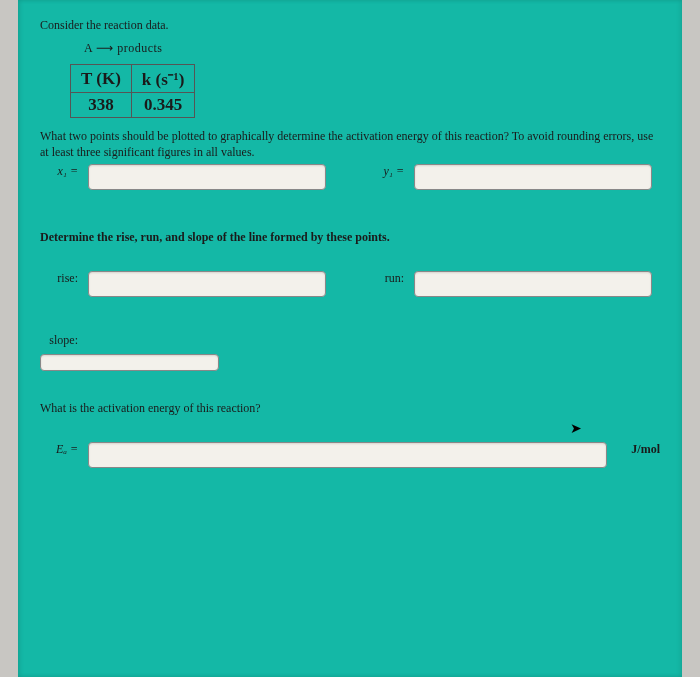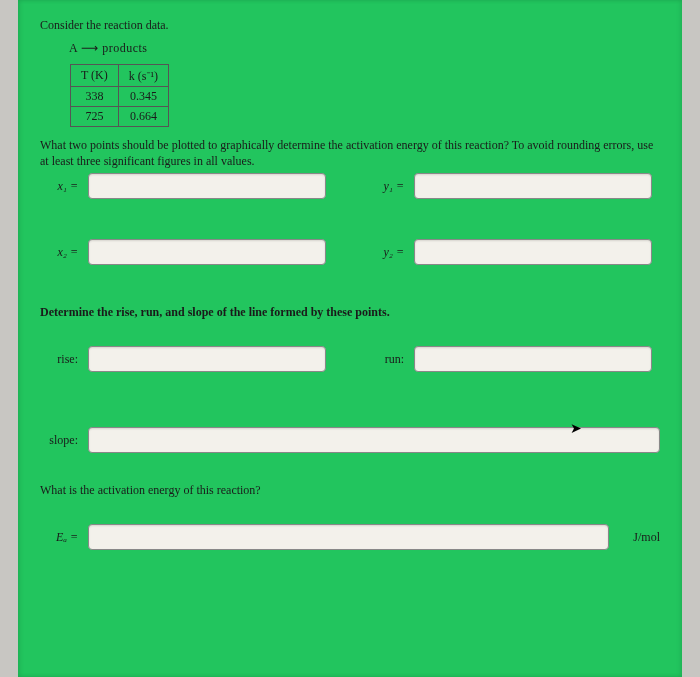--- a/index.html
+++ b/index.html
@@ -6,68 +6,68 @@
   body {
     width: 700px;
     height: 677px;
     background: #c8c6c2;
     font-family: Georgia, 'Times New Roman', serif;
     color: #1a1a1a;
     font-size: 12px;
     overflow: hidden;
   }
   .page {
-    background: #22c55e;
+    background: #14b8a6;
     margin: 0 18px;
     padding: 18px 22px;
     min-height: 677px;
     box-shadow: inset 2px 0 4px rgba(0,0,0,0.1), inset -2px 0 4px rgba(0,0,0,0.08);
   }
   .intro { margin-bottom: 8px; }
-  .reaction { margin: 6px 0 8px 29px; letter-spacing: 0.5px; }
+  .reaction { margin: 6px 0 8px 44px; letter-spacing: 0.5px; }
   .data-table {
     border-collapse: collapse;
     margin: 4px 0 10px 30px;
   }
   .data-table td, .data-table th {
     border: 1px solid #555;
     padding: 2px 10px;
     text-align: center;
-    font-weight: normal;
-    font-size: 12px;
+    font-weight: bold;
+    font-size: 17px;
   }
   .question { margin: 6px 0 4px 0; line-height: 1.35; }
   .row {
     display: flex;
-    align-items: center;
+    align-items: flex-start;
     margin-bottom: 40px;
     gap: 6px;
   }
   .label {
     width: 42px;
     text-align: right;
     padding-right: 4px;
     font-style: italic;
   }
   .input-box {
     height: 26px;
     border: 1px solid #888;
     border-radius: 4px;
     background: #f3f1eb;
     box-shadow: inset 0 1px 2px rgba(0,0,0,0.12);
   }
   .input-short { width: 238px; }
   .gap-mid { width: 28px; }
   .determine { margin: 2px 0 26px 0; font-weight: bold; }
-  .row-rise { margin-bottom: 55px; }
+  .row-rise { margin-bottom: 36px; }
   .input-slope { flex: 1; }
-  .row-slope { margin-bottom: 30px; }
+  .row-slope { margin-bottom: 30px; flex-direction: column; }
   .act-q { margin: 0 0 26px 0; }
   .row-ea { margin-bottom: 0; }
-  .unit { margin-left: 18px; }
+  .unit { margin-left: 18px; font-weight: bold; }
   .cursor {
     position: absolute;
     left: 570px; top: 420px;
     font-size: 14px;
     color: #000;
     pointer-events: none;
   }
 </style>
 </head>
 <body>
@@ -81,44 +81,33 @@
   <table class="data-table">
     <tbody>
         <tr>
       <th>T (K)</th>
       <th>k (s⁻¹)</th>
     </tr>
     <tr>
       <td>338</td>
       <td>0.345</td>
     </tr>
-    <tr>
-      <td>725</td>
-      <td>0.664</td>
-    </tr>
   </tbody>
     </table>
 
   <p class="question">What two points should be plotted to graphically determine the activation energy of this reaction? To avoid rounding errors, use at least three significant figures in all values.</p>
 
   <div class="row">
     <span class="label">x₁ =</span>
     <input class="input-box input-short" value="" style="">
     <span class="gap-mid"></span>
     <span class="label">y₁ =</span>
     <input class="input-box input-short" value="" style="">
   </div>
 
-  <div class="row">
-    <span class="label">x₂ =</span>
-    <input class="input-box input-short" value="" style="">
-    <span class="gap-mid"></span>
-    <span class="label">y₂ =</span>
-    <input class="input-box input-short" value="" style="">
-  </div>
 
   <p class="determine">Determine the rise, run, and slope of the line formed by these points.</p>
 
   <div class="row row-rise">
     <span class="label" style="font-style:normal">rise:</span>
     <input class="input-box input-short" value="" style="">
     <span class="gap-mid"></span>
     <span class="label" style="font-style:normal">run:</span>
     <input class="input-box input-short" value="" style="">
   </div>

